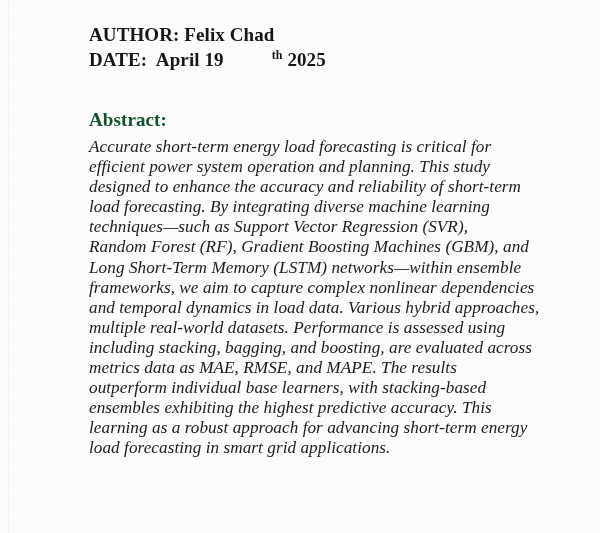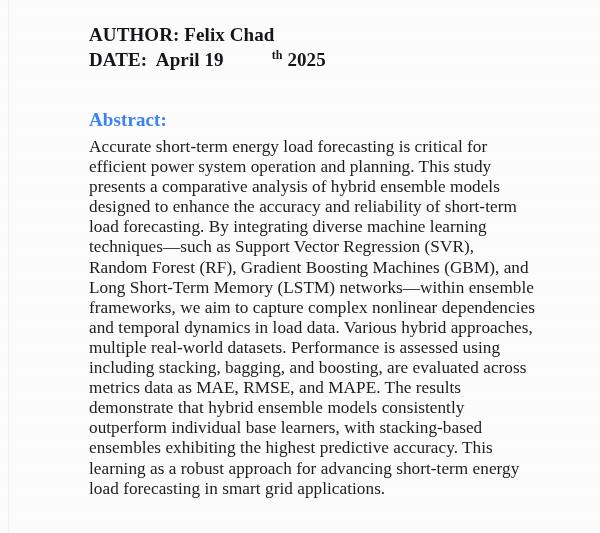--- a/index.html
+++ b/index.html
@@ -74,40 +74,41 @@
     vertical-align: super;
     line-height: 0;
     font-weight: bold;
     margin-left: 48px;
   }
 
   
   .section-heading {
     font-size: 19px;
     font-weight: bold;
-    color: #3b82f6;
+    color: #14532d;
     margin: 0;
     padding-top: 37px;
     line-height: 22px;
     letter-spacing: 0.1px;
   }
 
   
   .abstract-body {
     margin: 0;
     padding-top: 6px;
     font-size: 17.2px;
     line-height: 20.1px;
     color: #1b1b20;
     text-align: left;
     letter-spacing: 0.05px;
   }
   .abstract-body .ln {
     display: block;
     white-space: pre;
+    font-style: italic;
   }
 </style>
 </head>
 <body>
 
 <div id="page">
 
   <div id="page-edge-left"></div>
 
   <div id="content">
@@ -115,32 +116,30 @@
     <div class="meta-block">
       <div class="meta-line">AUTHOR: Felix Chad</div>
       <div class="meta-line"><span>DATE:  April 19</span><span class="sup">th</span><span> 2025</span></div>
     </div>
 
     <h2 class="section-heading">Abstract:</h2>
 
     <div class="abstract-body">
       <span class="ln">Accurate short-term energy load forecasting is critical for</span>
       <span class="ln">efficient power system operation and planning. This study</span>
-      <span class="ln">presents a comparative analysis of hybrid ensemble models</span>
       <span class="ln">designed to enhance the accuracy and reliability of short-term</span>
       <span class="ln">load forecasting. By integrating diverse machine learning</span>
       <span class="ln">techniques—such as Support Vector Regression (SVR),</span>
       <span class="ln">Random Forest (RF), Gradient Boosting Machines (GBM), and</span>
       <span class="ln">Long Short-Term Memory (LSTM) networks—within ensemble</span>
       <span class="ln">frameworks, we aim to capture complex nonlinear dependencies</span>
       <span class="ln">and temporal dynamics in load data. Various hybrid approaches,</span>
       <span class="ln">multiple real-world datasets. Performance is assessed using</span>
       <span class="ln">including stacking, bagging, and boosting, are evaluated across</span>
       <span class="ln">metrics data as MAE, RMSE, and MAPE. The results</span>
-      <span class="ln">demonstrate that hybrid ensemble models consistently</span>
       <span class="ln">outperform individual base learners, with stacking-based</span>
       <span class="ln">ensembles exhibiting the highest predictive accuracy. This</span>
       <span class="ln">learning as a robust approach for advancing short-term energy</span>
       <span class="ln">load forecasting in smart grid applications.</span>
     </div>
 
   </div>
 
   <div id="scan-grain"></div>
 </div>

